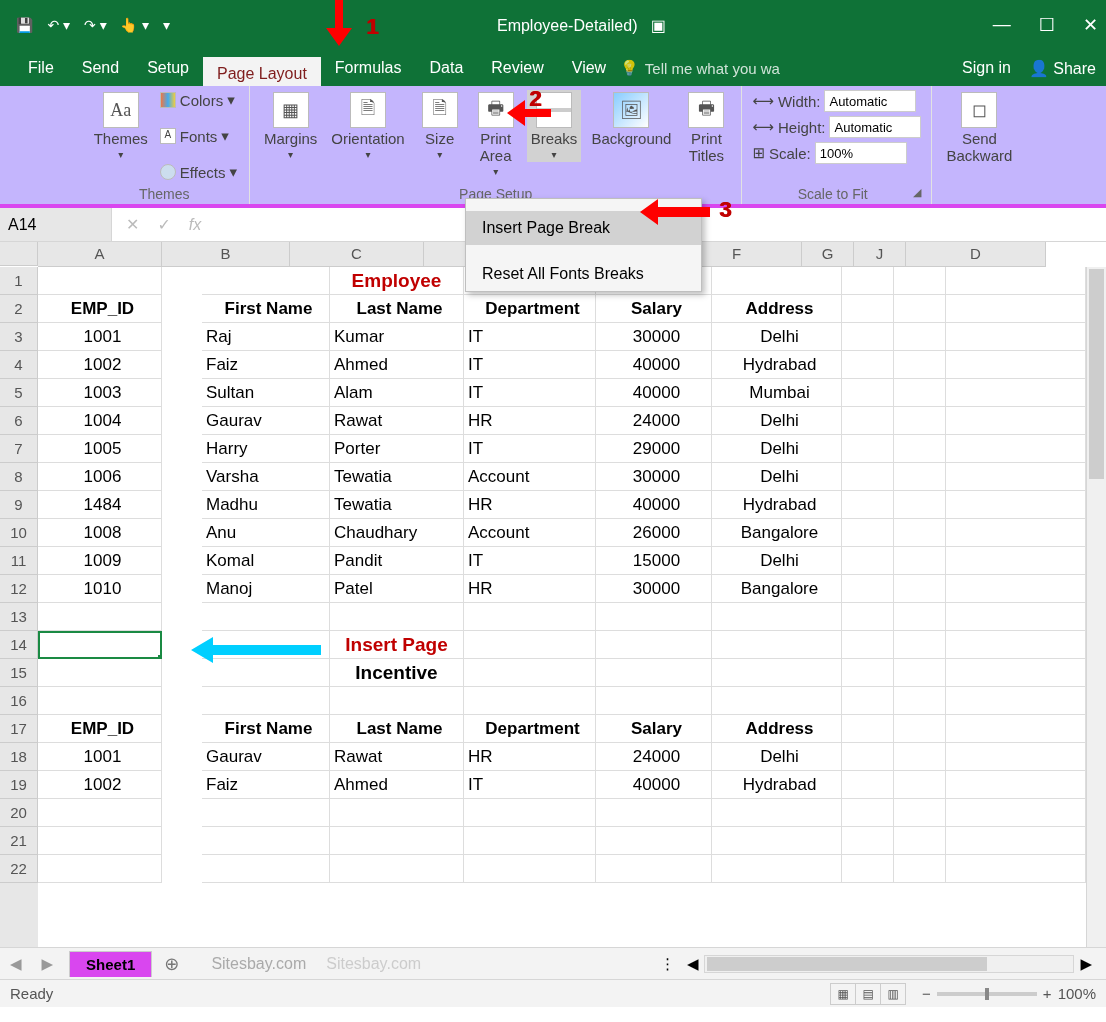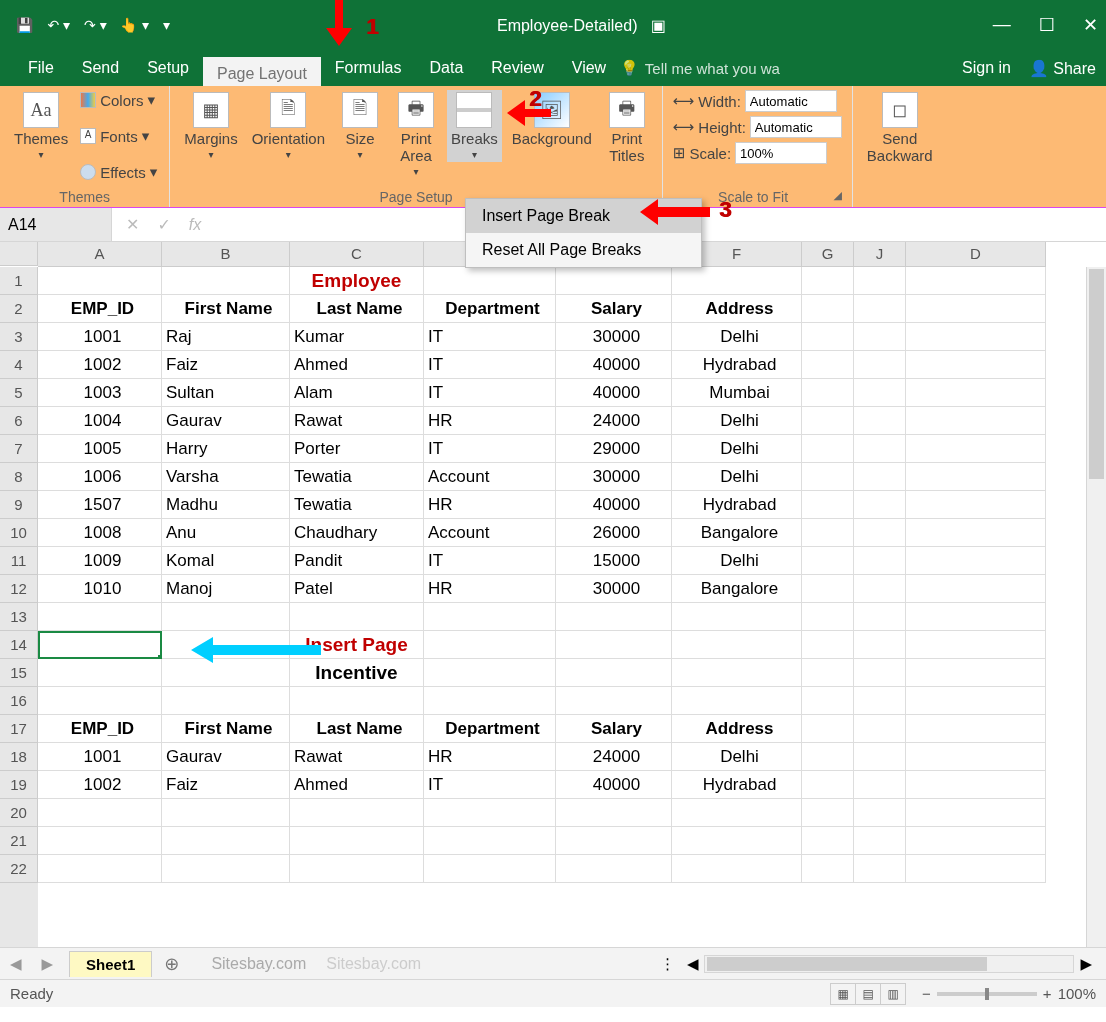--- a/index.html
+++ b/index.html
@@ -6,40 +6,40 @@
 body { width: 1106px; height: 1022px; background: #fff; overflow: hidden; position: relative; }
 
 .titlebar { background: #0f7237; color: #fff; height: 50px; display: flex; align-items: center; padding: 0 8px; }
 .titlebar .qat { display: flex; gap: 14px; align-items: center; margin-left: 8px; }
 .titlebar .qat span { font-size: 14px; }
 .titlebar .title { flex: 1; text-align: center; font-size: 16px; }
 .titlebar .wincontrols { display: flex; gap: 28px; font-size: 18px; }
 
 .tabs { background: #0f7237; color: #fff; height: 36px; display: flex; align-items: center; padding-left: 14px; gap: 0; font-size: 16px; }
 .tabs .tab { padding: 8px 14px; cursor: pointer; }
-.tabs .tab.active { background: #f3f3f3; color: #737373; margin-top: 12px; }
+.tabs .tab.active { background: #f3f3f3; color: #7f1d1d; margin-top: 12px; }
 .tabs .spacer { flex: 1; }
 .tabs .tell { font-size: 15px; opacity: .8; display: flex; align-items: center; gap: 6px; }
 .tabs .right { display: flex; gap: 18px; align-items: center; padding-right: 10px; }
 
-.ribbon { background: #fdba74; border-bottom: 1px solid #d946ef; height: 122px; display: flex; position: relative; font-size: 15px; color: #444; }
+.ribbon { background: #c4b5fd; border-bottom: 4px solid #d946ef; height: 122px; display: flex; position: relative; font-size: 15px; color: #444; justify-content: center; }
 .group { border-right: 1px solid #e2e2e2; padding: 4px 10px 2px; display: flex; flex-direction: column; justify-content: space-between; }
 .group .body { display: flex; gap: 6px; align-items: flex-start; }
 .group .label { text-align: center; font-size: 14px; color: #666; padding-top: 2px; }
 .bigbtn { display: flex; flex-direction: column; align-items: center; gap: 2px; padding: 2px 4px; min-width: 50px; }
 .bigbtn .ico { width: 36px; height: 36px; background: #fff; border: 1px solid #bbb; display: flex; align-items: center; justify-content: center; font-size: 18px; color: #555; }
 .bigbtn span { font-size: 15px; }
 .bigbtn.highlight { background: #d2d2d2; }
 .smallbtn { display: flex; align-items: center; gap: 4px; font-size: 15px; padding: 1px 2px; }
 .smallico { width: 16px; height: 16px; background: #ddd; border: 1px solid #bbb; display: inline-block; }
 .scalerow { display: flex; align-items: center; gap: 4px; font-size: 15px; }
 .scalerow input { width: 92px; height: 22px; font-size: 13px; border: 1px solid #ccc; background: #fff; padding: 0 4px; }
 
 .dropdown { position: absolute; left: 465px; top: 198px; width: 237px; background: #f5f5f5; border: 1px solid #bfbfbf; box-shadow: 3px 3px 6px rgba(0,0,0,.25); z-index: 50; font-size: 16px; }
-.dropdown .item { padding: 8px 16px; cursor: pointer; }
+.dropdown .item { padding: 8px 16px; cursor: pointer; margin-top: 12px; }
 .dropdown .item.hilite { background: #d2d2d2; }
 
 .namebox-row { display: flex; align-items: center; height: 34px; border-bottom: 1px solid #d6d6d6; background: #fff; }
 .namebox { width: 112px; height: 100%; border: none; border-right: 1px solid #d6d6d6; padding: 0 8px; font-size: 16px; background: #e7e7e7; }
 .fx-controls { display: flex; align-items: center; gap: 18px; padding: 0 14px; color: #bbb; font-size: 16px; }
 .formula-bar { flex: 1; height: 100%; border: none; padding: 0 4px; font-size: 15px; }
 
 .grid-wrap { display: flex; height: 680px; }
 .corner { width: 38px; height: 24px; background: #e7e7e7; border-right: 1px solid #ccc; border-bottom: 1px solid #ccc; }
 .colheads { display: flex; background: #e7e7e7; border-bottom: 1px solid #ccc; }
@@ -48,28 +48,28 @@
 .rowheads div { height: 28px; border-bottom: 1px solid #ccc; border-right: 1px solid #ccc; text-align: center; font-size: 15px; color: #555; line-height: 28px; width: 38px; }
 .cells { position: relative; }
 .row { display: flex; height: 28px; }
 .cell { border-right: 1px solid #ddd; border-bottom: 1px solid #ddd; height: 28px; line-height: 28px; overflow: hidden; padding: 0 4px; font-size: 17px; }
 .hdr { font-weight: bold; }
 .title-red { color: #c00000; font-weight: bold; text-align: center; font-size: 19px; }
 .title-black { font-weight: bold; text-align: center; font-size: 19px; }
 .sel { outline: 2px solid #1a8a43; outline-offset: -2px; position: relative; }
 .sel::after { content:''; position:absolute; right:-3px; bottom:-3px; width:6px; height:6px; background:#1a8a43; }
 .center { text-align: center; padding-left: 10px; }
-.colA { width: 124px; } .colB { width: 128px; } .colC { width: 134px; } .colD { width: 132px; } .colE { width: 116px; } .colF { width: 130px; } .colG { width: 52px; } .colJ { width: 52px; } .colD2 { width: 140px; }
+.colA { width: 124px; } .colB { width: 128px; margin-left: 40px; } .colC { width: 134px; } .colD { width: 132px; } .colE { width: 116px; } .colF { width: 130px; } .colG { width: 52px; } .colJ { width: 52px; } .colD2 { width: 140px; }
 
 .vscroll { width: 20px; background: #f0f0f0; border-left: 1px solid #d6d6d6; margin-left: auto; position: relative; }
 .vscroll .thumb { position: absolute; top: 2px; left: 2px; right: 2px; height: 210px; background: #cdcdcd; }
 
 .sheettabs { display: flex; align-items: center; height: 32px; border-top: 1px solid #d6d6d6; background: #f3f3f3; font-size: 15px; }
 .sheettabs .navbtn { padding: 0 10px; color: #999; }
-.sheettab { padding: 4px 16px; background: #fef9c3; border: 1px solid #ccc; border-bottom: none; font-weight: bold; margin-left: 6px; }
+.sheettab { padding: 4px 16px; background: #d946ef; border: 1px solid #ccc; border-bottom: none; font-weight: bold; margin-left: 6px; }
 .sheettabs .plus { padding: 0 12px; font-size: 18px; color: #777; }
 .sheettabs .watermark { color: #aaa; margin-left: 20px; font-size: 16px; }
 .hscroll { flex: 1; display: flex; align-items: center; justify-content: flex-end; padding-right: 8px; }
 .hscroll .track { width: 370px; height: 18px; background: #f0f0f0; border: 1px solid #d6d6d6; position: relative; }
 .hscroll .track .thumb { position: absolute; left: 2px; top: 1px; width: 280px; height: 14px; background: #cdcdcd; }
 
 .statusbar { height: 28px; background: #f3f3f3; border-top: 1px solid #d6d6d6; display: flex; align-items: center; padding: 0 10px; font-size: 15px; color: #555; }
 .statusbar .spacer { flex: 1; }
 .viewbtns { display: flex; gap: 0; }
 .viewbtns span { width: 26px; height: 22px; border: 1px solid #ccc; display: inline-flex; align-items: center; justify-content: center; font-size: 12px; margin-left: -1px; }
@@ -205,21 +205,21 @@
           <span style="white-space:pre;text-align:center;">Send
 Backward</span>
         </div>
     </div>
     <div class="label"></div>
   </div>
 </div>
 
 <div class="dropdown">
   <div class="item hilite">Insert Page Break</div>
-  <div class="item">Reset All Page Breaks</div>
+  <div class="item">Reset All Fonts Breaks</div>
 </div>
 
 <svg class="arrow-red" style="left:324px;top:-2px;" width="30" height="48">
     <polygon points="11,0 19,0 19,30 28,30 15,48 2,30 11,30" fill="#ff0000"></polygon>
   </svg>
 <span class="annot" style="left:366px;top:14px;">1</span>
 <svg class="arrow-red" style="left:507px;top:100px;" width="44" height="26">
     <polygon points="44,9 18,9 18,0 0,13 18,26 18,17 44,17" fill="#ff0000"></polygon>
   </svg>
 <span class="annot" style="left:529px;top:86px;">2</span>
@@ -363,21 +363,21 @@
         <div class="cell colB">Varsha</div>
         <div class="cell colC">Tewatia</div>
         <div class="cell colD">Account</div>
         <div class="cell colE center">30000</div>
         <div class="cell colF center">Delhi</div>
         <div class="cell colG"></div>
         <div class="cell colJ"></div>
         <div class="cell colD2"></div>
       </div>
       <div class="row">
-        <div class="cell colA center">1507</div>
+        <div class="cell colA center">1484</div>
         <div class="cell colB">Madhu</div>
         <div class="cell colC">Tewatia</div>
         <div class="cell colD">HR</div>
         <div class="cell colE center">40000</div>
         <div class="cell colF center">Hydrabad</div>
         <div class="cell colG"></div>
         <div class="cell colJ"></div>
         <div class="cell colD2"></div>
       </div>
       <div class="row">

